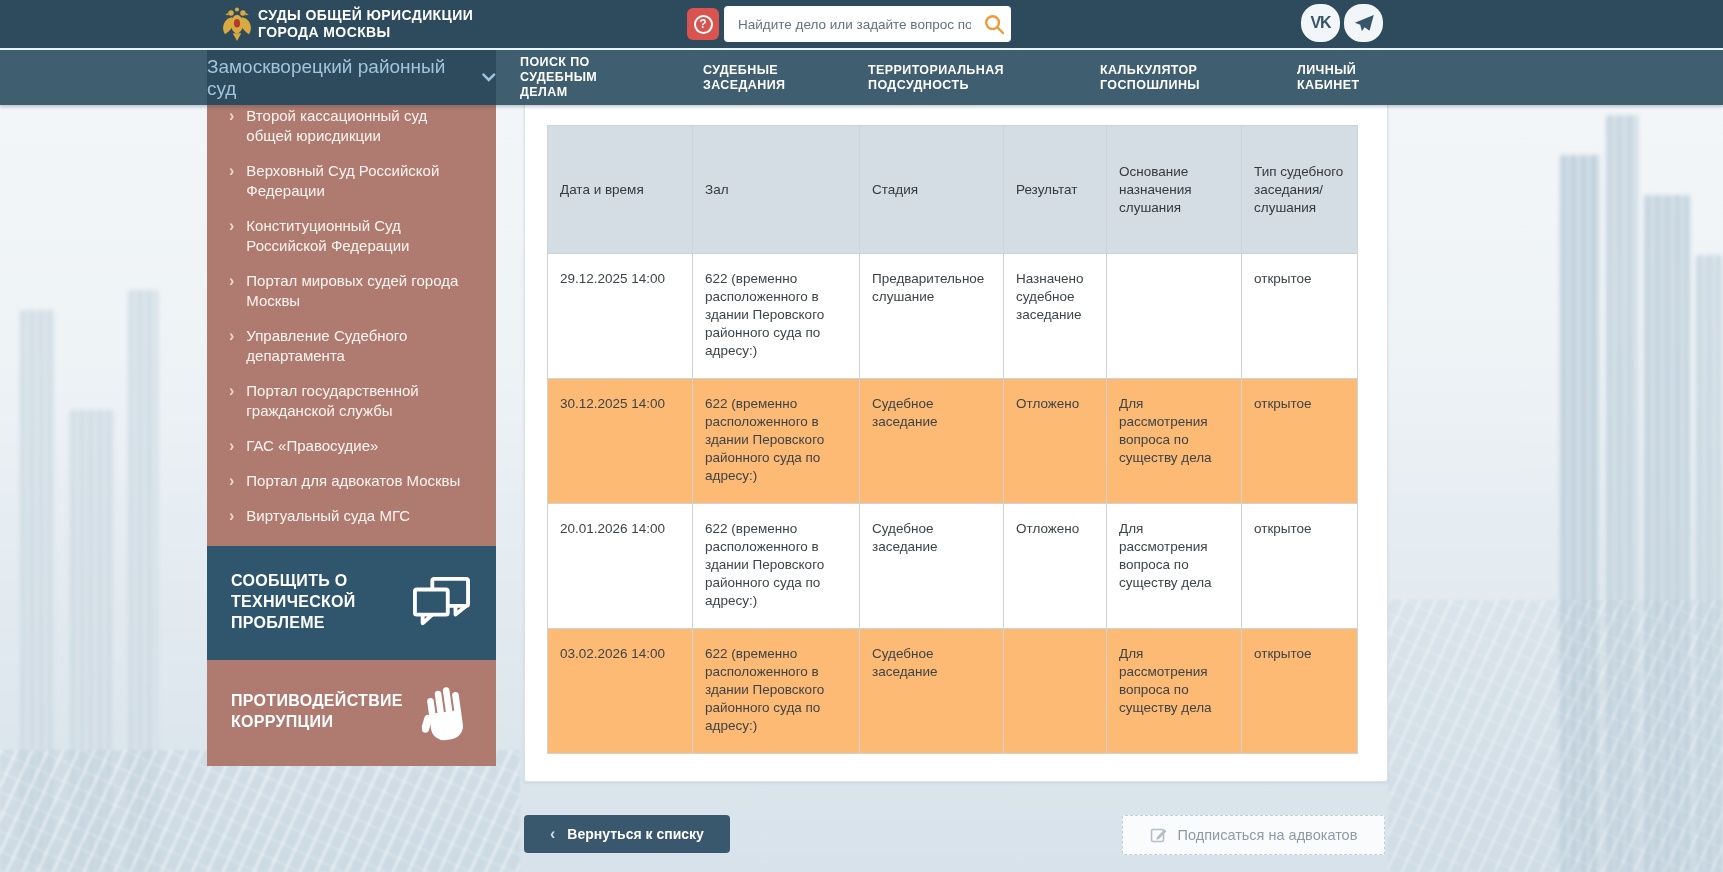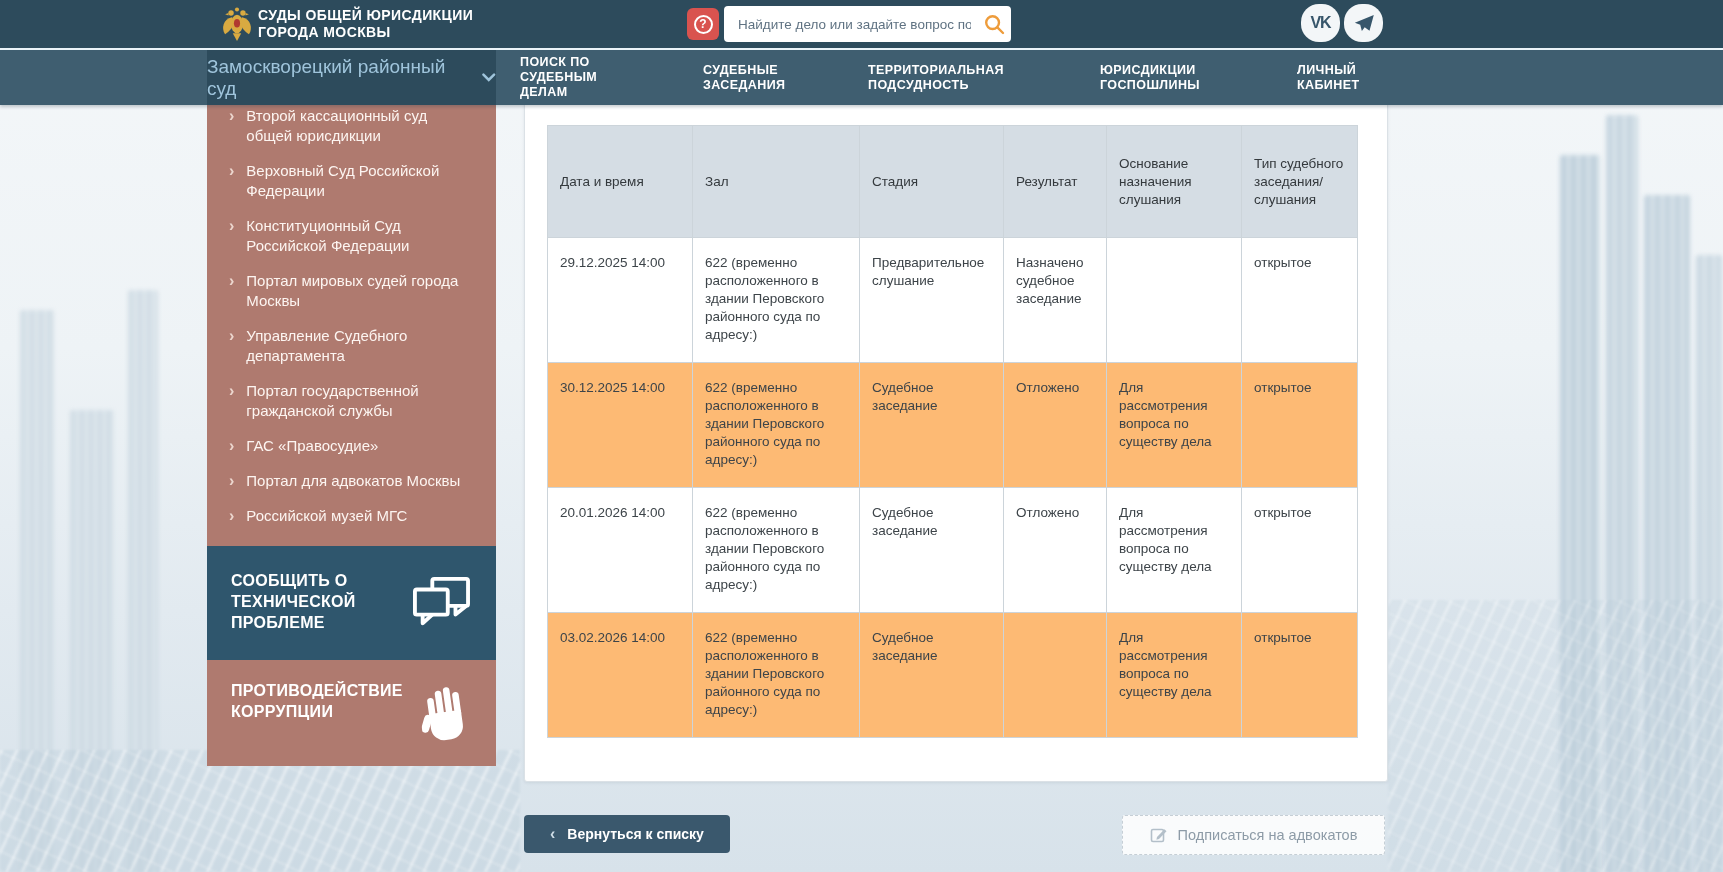--- a/index.html
+++ b/index.html
@@ -51,32 +51,32 @@
 
   
   .sidebar { position:absolute; left:207px; top:105px; width:289px; z-index:10; overflow:hidden; }
   .side-list { background:#af7a6f; padding:10px 24px 20px 22px; }
   .side-item { display:flex; gap:12px; margin-top:15px; cursor:pointer; }
   .side-item:first-child { margin-top:-9px; }
   .side-item .chev { color:#ecd7cf; font-size:16px; line-height:20px; font-weight:bold; }
   .side-item .lbl { color:#fdf5f1; font-size:15px; line-height:20px; }
   .side-block { position:relative; padding:24px 24px; cursor:pointer; }
   .block-problem { background:#2f566d; height:114px; }
-  .block-corr { background:#af7a6f; height:106px; padding-top:20px; }
+  .block-corr { background:#af7a6f; height:106px; padding-top:30px; }
   .side-block .cap { color:#fff; font-weight:bold; font-size:16px; line-height:21px; width:175px; letter-spacing:.3px; }
   .side-block .ico { position:absolute; right:24px; top:50%; transform:translateY(-50%); }
 
   
   .panel { position:absolute; left:524px; top:80px; width:864px; height:702px; background:#fff;
            border:1px solid #dbe1e6; border-radius:3px; z-index:5; box-shadow:0 1px 3px rgba(90,110,125,.12); }
   table.sessions { position:absolute; left:22px; top:44px; width:810px; border-collapse:collapse;
                    table-layout:fixed; font-size:13.5px; color:#3d4449; }
   table.sessions th, table.sessions td { border:1px solid #ccd4da; padding:12px 12px; text-align:left;
                    font-weight:normal; line-height:18px; word-wrap:break-word; }
-  table.sessions thead th { background:#d5dde4; height:112px; vertical-align:middle; color:#34393d; }
+  table.sessions thead th { background:#d5dde4; height:128px; vertical-align:middle; color:#34393d; }
   table.sessions tbody td { vertical-align:top; padding-top:16px; height:125px; }
   table.sessions tbody tr.alt { background:#fdba74; }
   table.sessions { border:1px solid #b7c2ca; }
 
   
   .back-btn { position:absolute; left:524px; top:815px; height:38px; padding:0 26px; background:#3a586d;
               border:0; border-radius:4px; color:#fff; font-weight:bold; font-size:14px; z-index:6;
               display:flex; align-items:center; gap:12px; cursor:pointer; font-family:inherit; }
   .back-btn .arr { font-size:16px; color:#cfdde7; }
   .subscribe-btn { position:absolute; left:1122px; top:815px; width:263px; height:40px; background:rgba(255,255,255,.85);
@@ -203,21 +203,21 @@
       <div class="side-item">
         <span class="chev">›</span>
         <span class="lbl">ГАС «Правосудие»</span>
       </div>
       <div class="side-item">
         <span class="chev">›</span>
         <span class="lbl">Портал для адвокатов Москвы</span>
       </div>
       <div class="side-item">
         <span class="chev">›</span>
-        <span class="lbl">Российской музей МГС</span>
+        <span class="lbl">Виртуальный суда МГС</span>
       </div>
     </div>
 
     <div class="side-block block-problem">
       <div class="cap">СООБЩИТЬ О ТЕХНИЧЕСКОЙ ПРОБЛЕМЕ</div>
       <span class="ico">
         <svg width="62" height="56" viewBox="0 0 64 58" fill="none" stroke="#fff" stroke-width="4" stroke-linejoin="round">
           <rect x="23" y="4" width="37" height="28" rx="2"></rect>
           <path d="M47 32 v9 l11 -9"></path>
           <rect x="5" y="15" width="34" height="26" rx="2" fill="#2f566d"></rect>
@@ -293,17 +293,17 @@
   <div class="navbar">
     <div class="court-select">
       <span>Замоскворецкий районный суд</span>
       <svg width="14" height="9" viewBox="0 0 14 9" fill="none" stroke="#9fc4db" stroke-width="2.6" stroke-linecap="round">
         <polyline points="1.5,1.5 7,7 12.5,1.5"></polyline>
       </svg>
     </div>
     <a class="nav-link nav-1">ПОИСК ПО СУДЕБНЫМ ДЕЛАМ</a>
     <a class="nav-link nav-2">СУДЕБНЫЕ ЗАСЕДАНИЯ</a>
     <a class="nav-link nav-3">ТЕРРИТОРИАЛЬНАЯ ПОДСУДНОСТЬ</a>
-    <a class="nav-link nav-4">ЮРИСДИКЦИИ ГОСПОШЛИНЫ</a>
+    <a class="nav-link nav-4">КАЛЬКУЛЯТОР ГОСПОШЛИНЫ</a>
     <a class="nav-link nav-5">ЛИЧНЫЙ КАБИНЕТ</a>
   </div>
 
 </div>
 
 </body></html>

